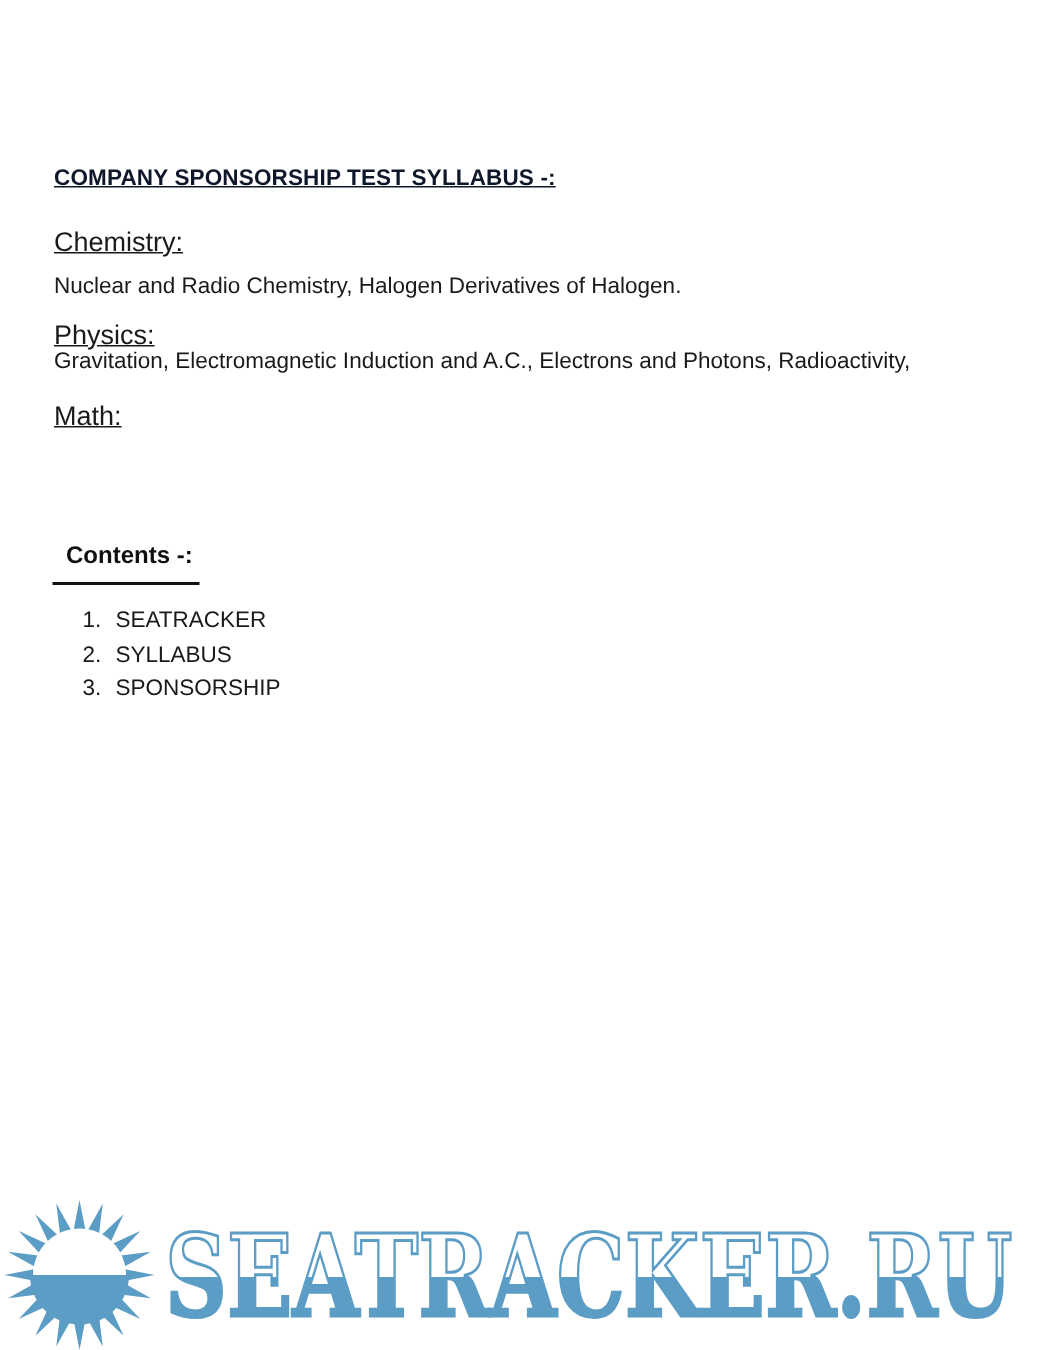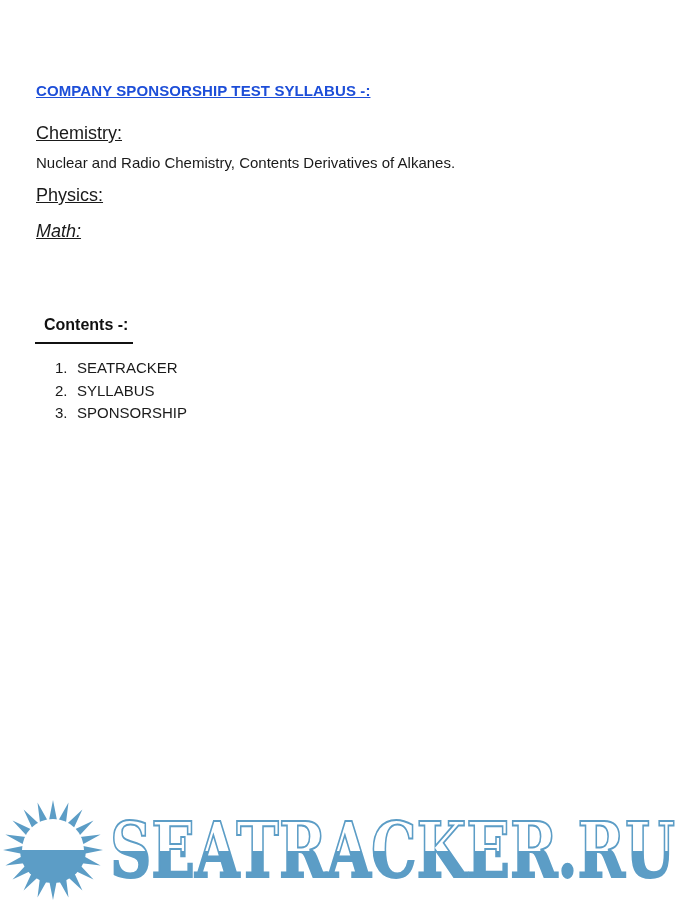--- a/index.html
+++ b/index.html
@@ -13,42 +13,42 @@
     font-family: "Liberation Sans", sans-serif;
     color: #1a1a1a;
   }
   .doc {
     position: absolute;
     left: 36px;
     right: 30px;
     top: 0;
   }
   .doc-title {
-    margin-top: 82px;
+    margin-top: 110px;
     font-size: 15px;
     line-height: 18px;
     font-weight: bold;
     text-decoration: underline;
-    color: #1d4ed8;
+    color: #0f172a;
     letter-spacing: 0.1px;
   }
   .sec-heading {
     font-size: 18px;
     line-height: 18px;
     text-decoration: underline;
   }
   .sec-body {
     font-size: 15px;
     line-height: 18px;
   }
   #chem-heading { margin-top: 24px; }
   #chem-body   { margin-top: 12px; }
   #phys-heading{ margin-top: 14px; text-decoration: underline; }
   #phys-body   { margin-top: 0; }
-  #math-heading{ margin-top: 18px; font-style: italic; }
+  #math-heading{ margin-top: 18px; }
   #math-body   { margin-top: 18px; }
   .contents-heading {
     margin-top: 70px;
     padding-left: 8px;
     font-size: 16px;
     line-height: 30px;
     font-weight: bold;
     color: #111111;
   }
   .contents-heading .underlined {
@@ -80,23 +80,24 @@
 </style>
 </head>
 <body>
 
 <div class="page">
   <div class="doc">
 
     <div class="doc-title">COMPANY SPONSORSHIP TEST SYLLABUS -:</div>
 
     <div class="sec-heading" id="chem-heading">Chemistry:</div>
-    <div class="sec-body" id="chem-body">Nuclear and Radio Chemistry, Contents Derivatives of Alkanes.</div>
+    <div class="sec-body" id="chem-body">Nuclear and Radio Chemistry, Halogen Derivatives of Halogen.</div>
 
     <div class="sec-heading" id="phys-heading">Physics:</div>
+    <div class="sec-body" id="phys-body">Gravitation, Electromagnetic Induction and A.C., Electrons and Photons, Radioactivity,</div>
 
     <div class="sec-heading" id="math-heading">Math:</div>
 
     <div class="contents-heading">
       <span class="underlined">Contents -:</span>
     </div>
 
     <div class="toc">
       <div class="toc-row">
         <span class="toc-num">1.</span>

